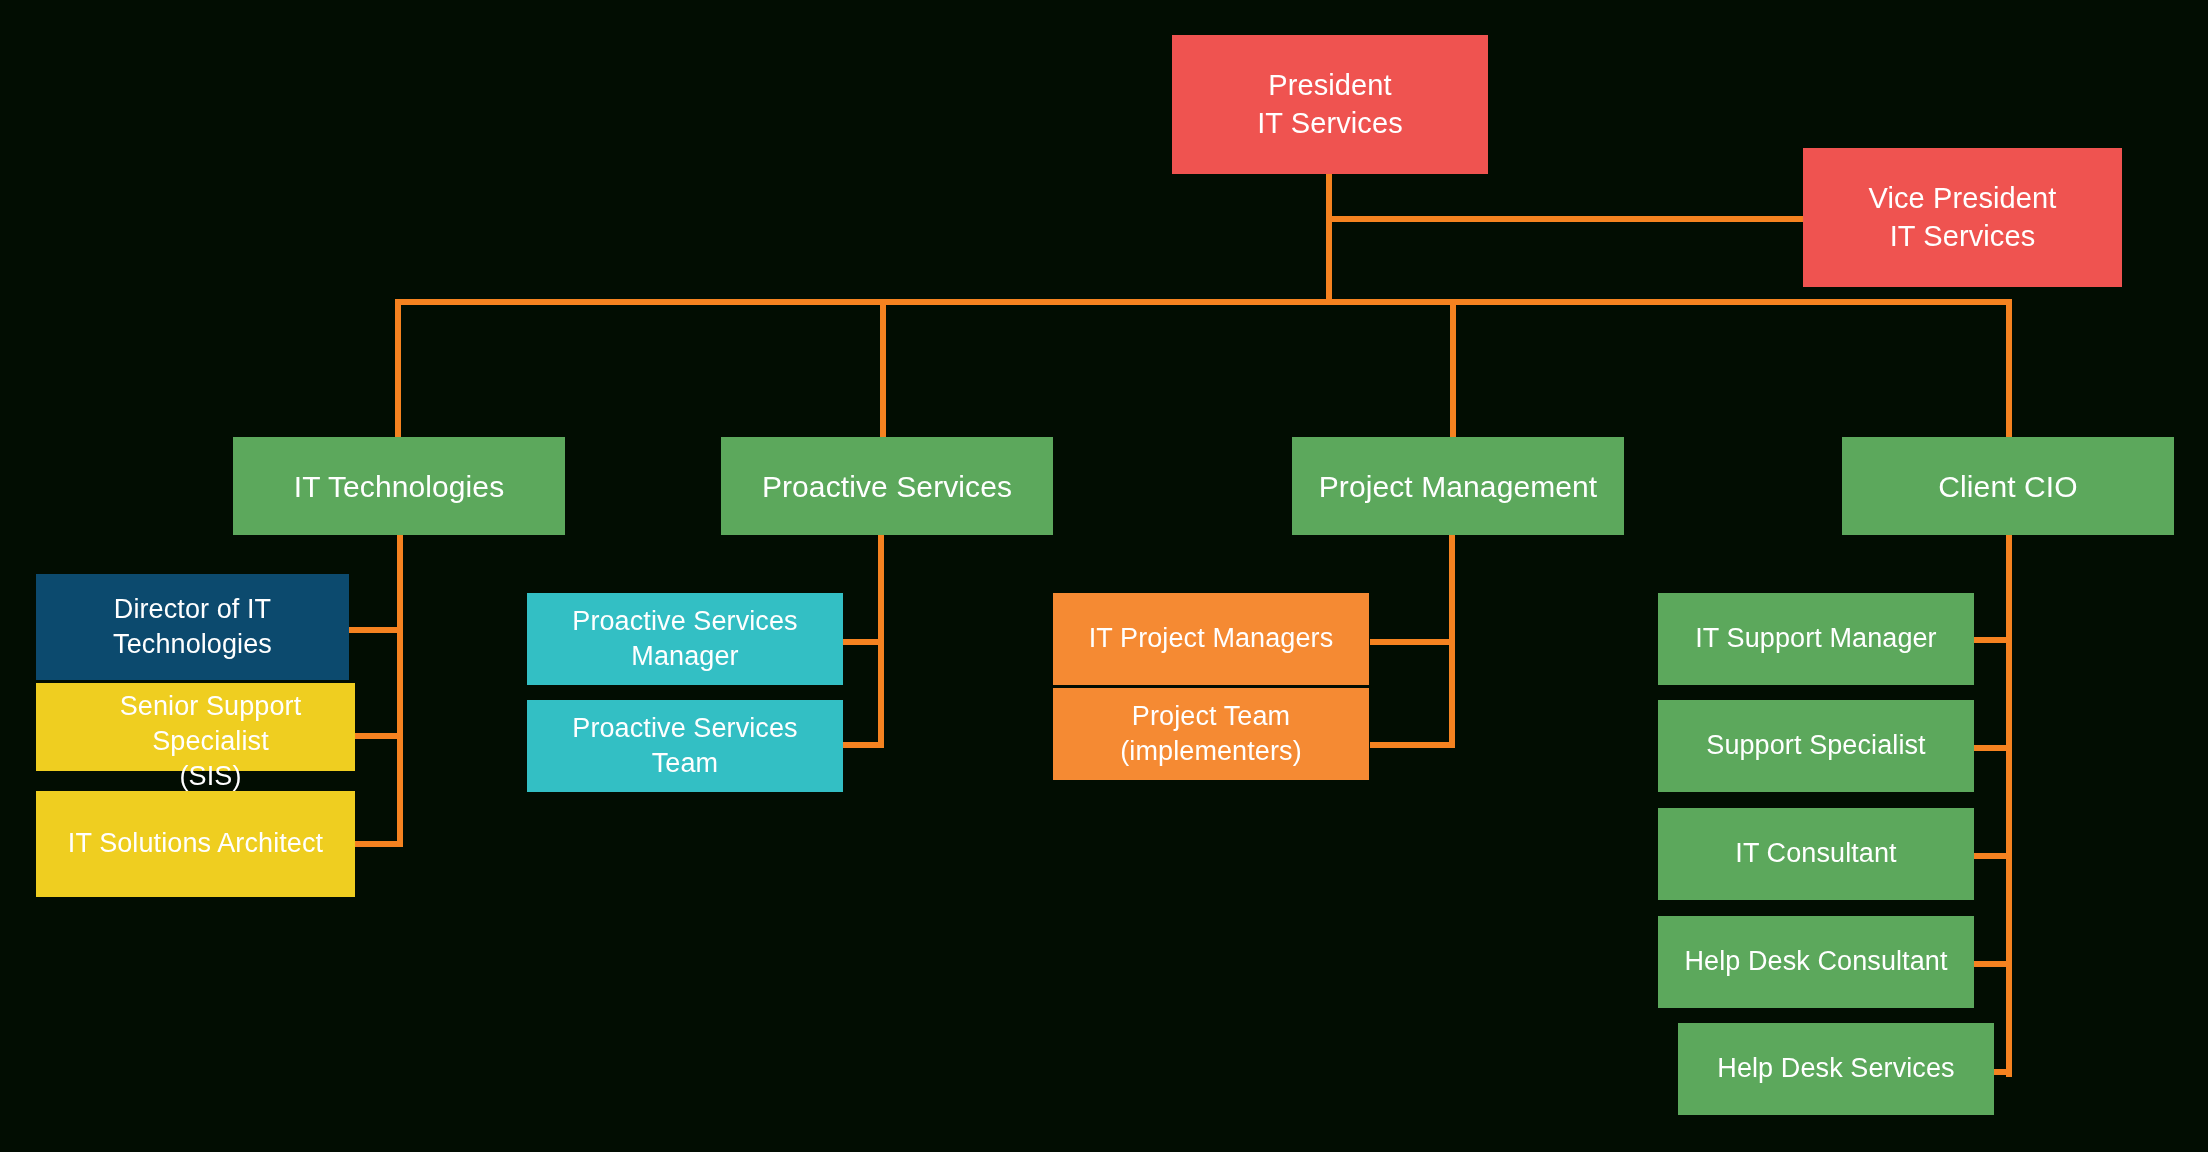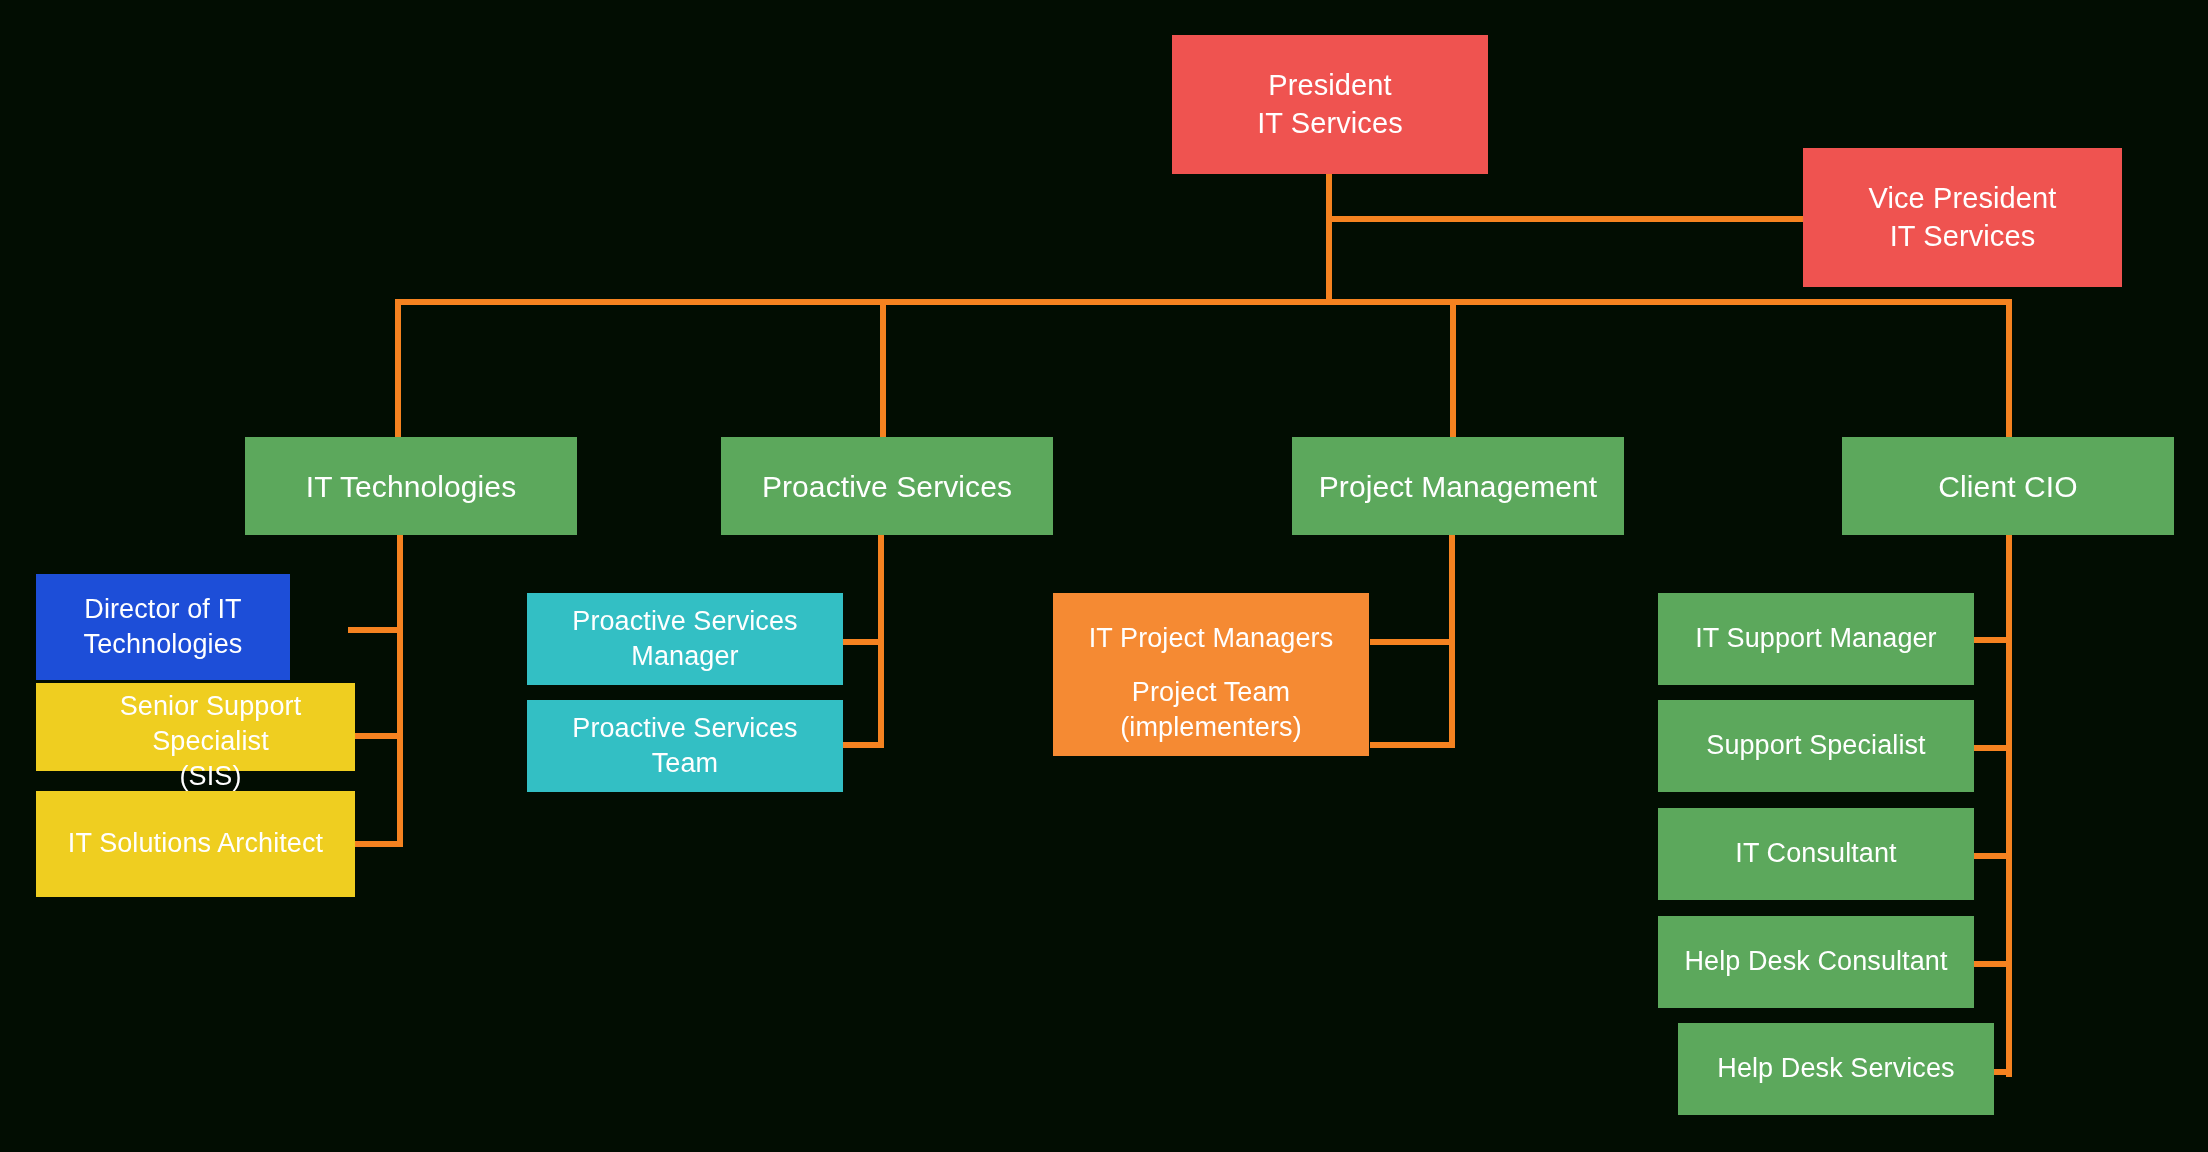--- a/index.html
+++ b/index.html
@@ -71,37 +71,37 @@
   <div class="node lvl0" style="left:1172px; top:35px; width:316px; height:139px; background:#EF5350;">
     <span>President
 IT Services</span>
   </div>
 
   <div class="node lvl0" style="left:1803px; top:148px; width:319px; height:139px; background:#EF5350;">
     <span>Vice President
 IT Services</span>
   </div>
 
-  <div class="node lvl1" style="left:245px; top:437px; width:332px; height:98px; background:#5CA85C;text-align:right;">
+  <div class="node lvl1" style="left:233px; top:437px; width:332px; height:98px; background:#5CA85C;text-align:right;">
     <span>IT Technologies</span>
   </div>
 
   <div class="node lvl1" style="left:721px; top:437px; width:332px; height:98px; background:#5CA85C;">
     <span>Proactive Services</span>
   </div>
 
   <div class="node lvl1" style="left:1292px; top:437px; width:332px; height:98px; background:#5CA85C;">
     <span>Project Management</span>
   </div>
 
   <div class="node lvl1" style="left:1842px; top:437px; width:332px; height:98px; background:#5CA85C;">
     <span>Client CIO</span>
   </div>
 
-  <div class="node lvl2" style="left:36px; top:574px; width:254px; height:106px; background:#1d4ed8;">
+  <div class="node lvl2" style="left:36px; top:574px; width:313px; height:106px; background:#0c4a6e;">
     <span>Director of IT
 Technologies</span>
   </div>
 
   <div class="node lvl2" style="left:36px; top:683px; width:319px; height:88px; background:#EFCE20; align-items:flex-start; padding-top:6px; overflow:visible;padding-left:36px;">
     <span>Senior Support
 Specialist
 (SIS)</span>
   </div>
 
@@ -116,21 +116,21 @@
 
   <div class="node lvl2" style="left:527px; top:700px; width:316px; height:92px; background:#33BFC4;">
     <span>Proactive Services
 Team</span>
   </div>
 
   <div class="node lvl2" style="left:1053px; top:593px; width:316px; height:92px; background:#F58A33;">
     <span>IT Project Managers</span>
   </div>
 
-  <div class="node lvl2" style="left:1053px; top:664px; width:316px; height:92px; background:#F58A33;">
+  <div class="node lvl2" style="left:1053px; top:688px; width:316px; height:92px; background:#F58A33;">
     <span>Project Team
 (implementers)</span>
   </div>
 
   <div class="node lvl2" style="left:1658px; top:593px; width:316px; height:92px; background:#5CA85C;">
     <span>IT Support Manager</span>
   </div>
 
   <div class="node lvl2" style="left:1658px; top:700px; width:316px; height:92px; background:#5CA85C;">
     <span>Support Specialist</span>

